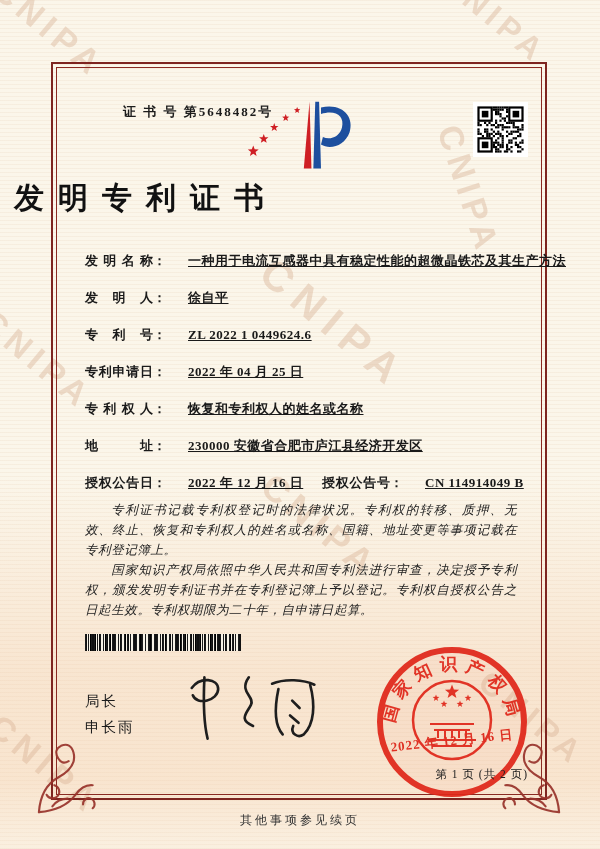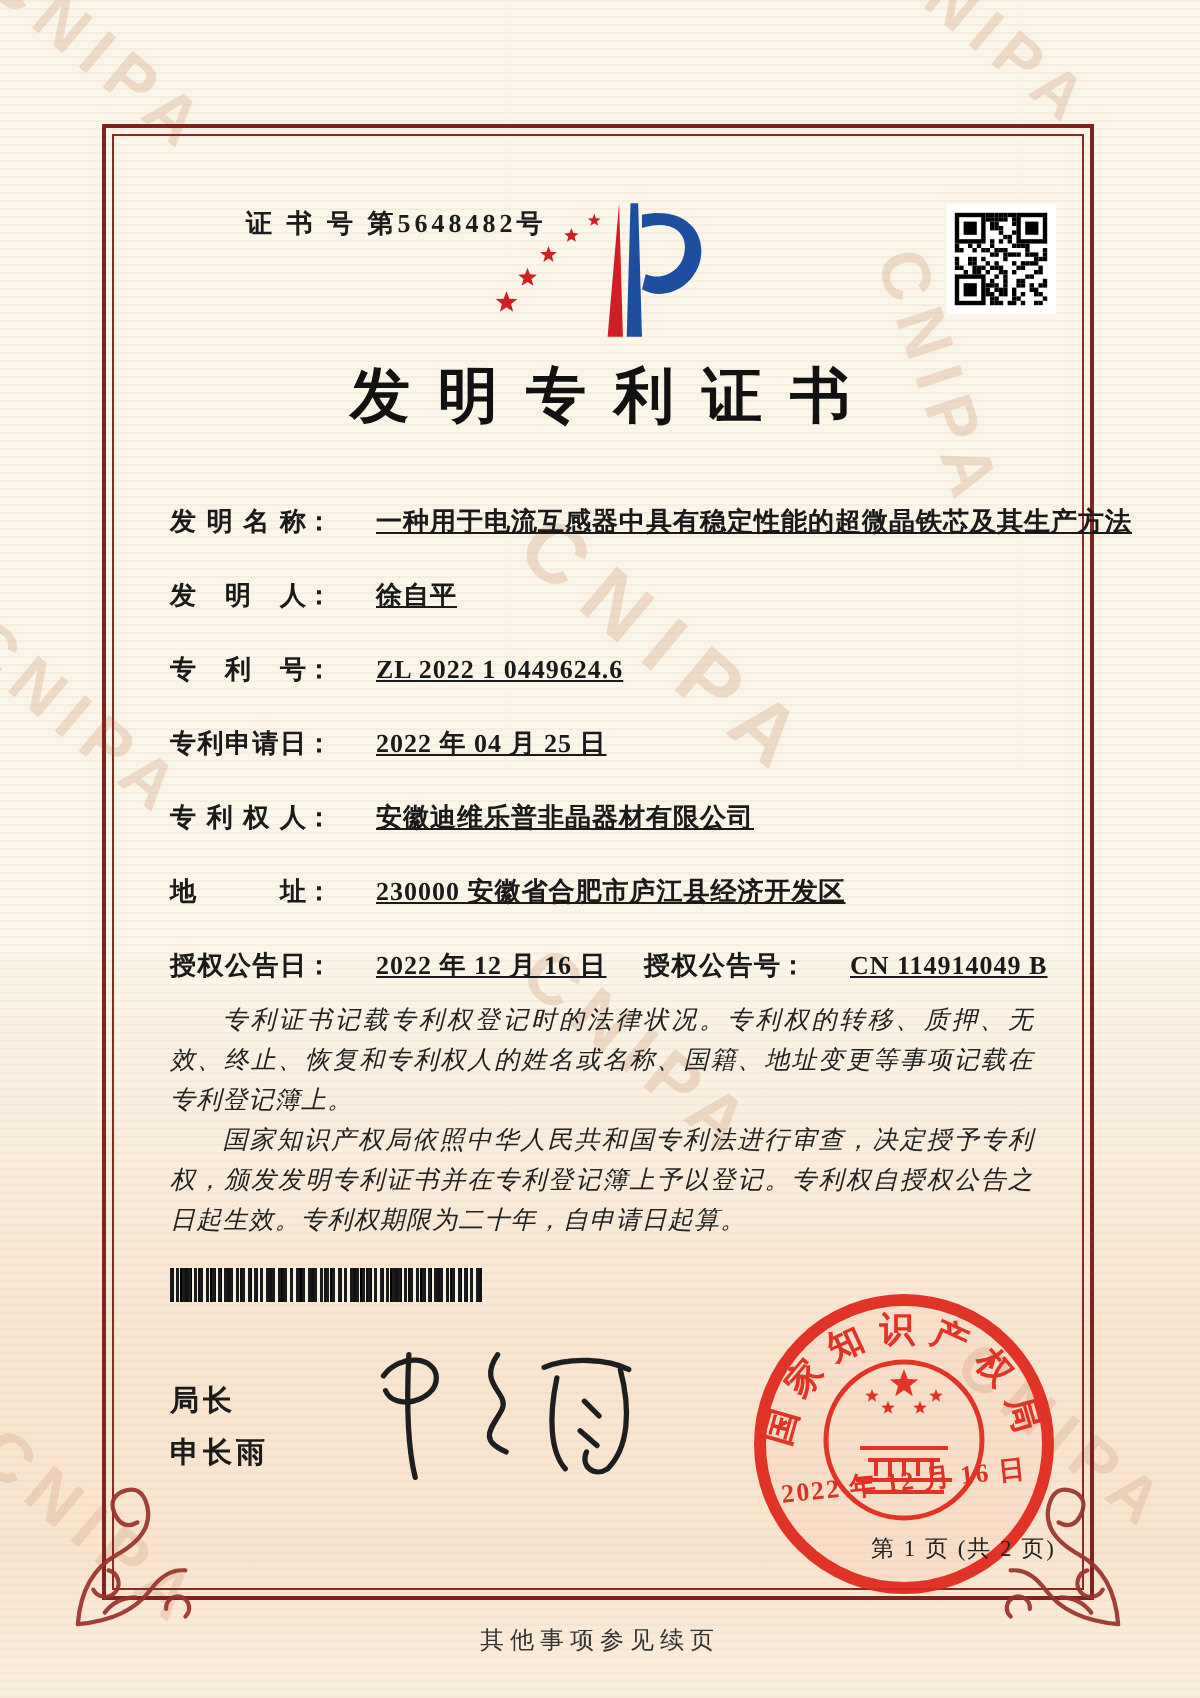--- a/index.html
+++ b/index.html
@@ -9,31 +9,31 @@
   .tint{position:absolute;inset:0;background:linear-gradient(180deg,rgba(246,215,185,0) 56%,rgba(243,198,160,0.34) 79%,rgba(245,205,170,0.42) 92%,rgba(247,220,195,0.25) 100%);pointer-events:none;}
   .wm{position:absolute;font-weight:bold;letter-spacing:6px;color:rgba(214,176,146,0.40);transform:rotate(40deg);font-family:"Liberation Sans",sans-serif;pointer-events:none;white-space:nowrap;}
   .cert-border{position:absolute;left:51px;top:62px;width:492px;height:734px;border:2.5px solid #7e2520;}
   .cert-inner{position:absolute;inset:3px;border:1px solid #8a2a22;}
   .flourish{position:absolute;width:96px;height:96px;}
   .fl-left{left:-16px;bottom:-16px;}
   .fl-right{right:-16px;bottom:-16px;transform:scaleX(-1);}
   .cert-no{position:absolute;left:85px;top:103px;font-size:13px;font-weight:bold;letter-spacing:2px;color:#1c1c1c;margin-left:38px;}
   .logo{position:absolute;left:238px;top:96px;width:124px;height:80px;}
   .qr{position:absolute;left:473px;top:102px;width:55px;height:55px;background:#fff;}
-  .title{position:absolute;left:0;top:178px;width:600px;text-align:center;font-size:30px;font-weight:bold;letter-spacing:14px;padding-left:14px;box-sizing:border-box;color:#111;}
+  .title{position:absolute;left:0;top:178px;width:600px;font-size:30px;font-weight:bold;letter-spacing:14px;padding-left:14px;box-sizing:border-box;color:#111;}
   .fields{position:absolute;left:85px;top:250px;width:452px;font-size:13px;font-weight:bold;color:#1a1a1a;}
   .frow{display:flex;line-height:21px;margin-bottom:16px;white-space:nowrap;}
   .flabel{display:inline-block;width:68px;text-align:justify;text-align-last:justify;text-justify:inter-character;flex:none;}
   .colon{flex:none;}
   .fvalue{margin-left:22px;letter-spacing:0.5px;text-decoration:underline;}
   .fvalue.fixed{width:134px;flex:none;}
   .bodytext{position:absolute;left:85px;top:500px;width:432px;font-size:12.5px;line-height:20px;color:#222;font-style:italic;text-align:justify;letter-spacing:0.6px;}
   .bodytext p{margin:0;text-indent:2.1em;}
   .barcode{position:absolute;left:85px;top:634px;width:156px;height:17px;background-color:#f7f2e6;background-image:repeating-linear-gradient(90deg,#1b1b1b 0 1.5px,transparent 1.5px 3px),repeating-linear-gradient(90deg,#111 0 2px,transparent 2px 7px),repeating-linear-gradient(90deg,#000 0 1px,transparent 1px 5px);}
-  .officer{position:absolute;left:85px;top:688px;font-family:"Liberation Sans","DejaVu Sans",sans-serif;font-weight:bold;font-size:14.5px;letter-spacing:2px;color:#1b1b1b;line-height:26px;}
+  .officer{position:absolute;left:85px;top:688px;font-family:"Liberation Sans","DejaVu Sans",sans-serif;font-weight:normal;font-size:14.5px;letter-spacing:2px;color:#1b1b1b;line-height:26px;}
   .signature{position:absolute;left:183px;top:671px;width:138px;height:74px;}
   .seal{position:absolute;left:374px;top:644px;width:156px;height:156px;opacity:0.93;}
   .seal-date{position:absolute;left:8px;top:88px;width:140px;text-align:center;color:#dd2317;font-weight:bold;font-size:13px;letter-spacing:1px;transform:rotate(-6deg);font-family:"Liberation Serif",serif;}
   .pageinfo{position:absolute;left:0;top:767px;width:528px;text-align:right;font-size:11.5px;color:#222;letter-spacing:1px;}
   .note{position:absolute;left:0;top:812px;width:600px;text-align:center;font-size:12px;color:#333;letter-spacing:3px;}
 </style>
 </head>
 <body>
 
 <div class="page">
@@ -255,21 +255,21 @@
       <span class="fvalue">ZL 2022 1 0449624.6</span>
     </div>
     <div class="frow">
       <span class="flabel">专利申请日</span>
         <span class="colon">：</span>
       <span class="fvalue">2022 年 04 月 25 日</span>
     </div>
     <div class="frow">
       <span class="flabel">专利权人</span>
         <span class="colon">：</span>
-      <span class="fvalue">安徽迪维乐普非晶器材有限公司</span>
+      <span class="fvalue">恢复和专利权人的姓名或名称</span>
     </div>
     <div class="frow">
       <span class="flabel">地址</span>
         <span class="colon">：</span>
       <span class="fvalue">230000 安徽省合肥市庐江县经济开发区</span>
     </div>
     <div class="frow">
       <span class="flabel">授权公告日</span>
         <span class="colon">：</span>
       <span class="fvalue fixed">2022 年 12 月 16 日</span>

